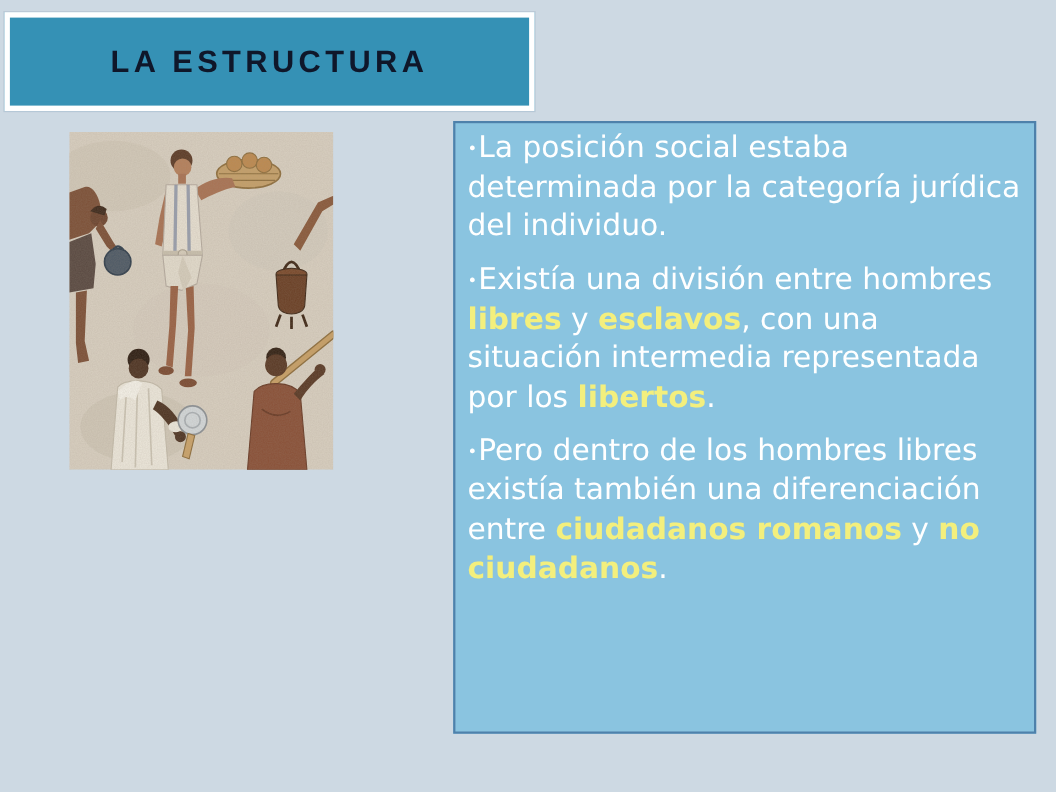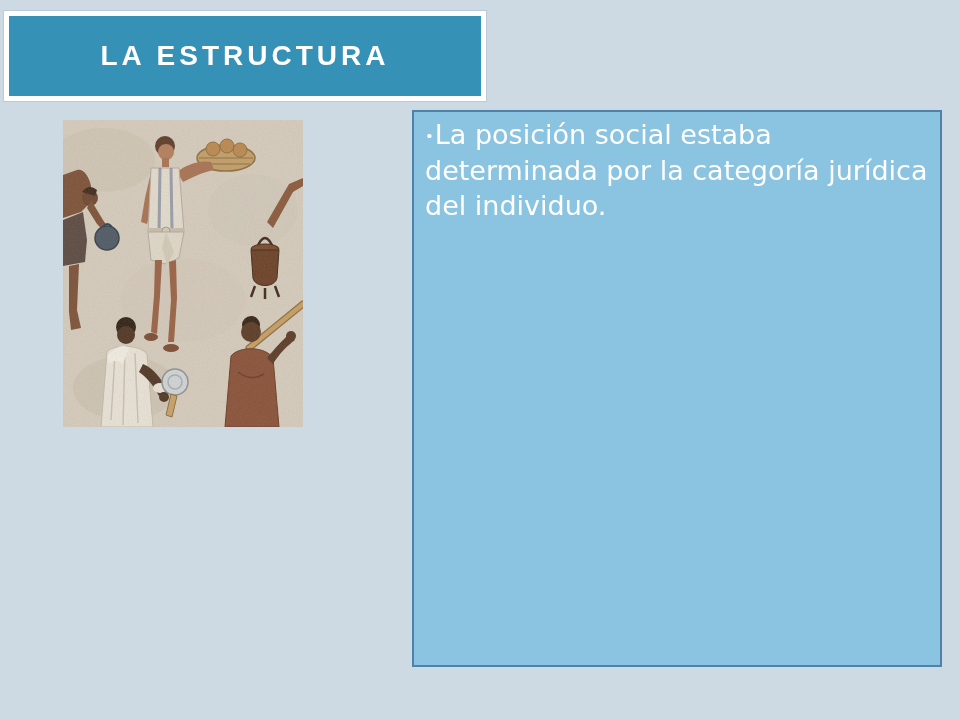--- a/index.html
+++ b/index.html
@@ -18,21 +18,21 @@
     box-sizing:border-box;
     box-shadow:0 0 0 1px #bcc9d6;
     display:flex;flex-direction:column;
     align-items:center;justify-content:center;
   }
   .title-line{
     font-family:"Liberation Sans", sans-serif;
     font-weight:bold;
     font-size:28px;line-height:1.22;
     letter-spacing:4px;
-    color:#ffffff;
+    color:#0f172a;
   }
   .mosaic{
     position:absolute;left:63px;top:120px;
     width:240px;height:307px;
     display:block;
   }
   .text-box{
     position:absolute;left:412px;top:110px;
     width:530px;height:557px;
     box-sizing:border-box;
@@ -138,17 +138,23 @@
 
     <rect width="240" height="307" filter="url(#grain)" opacity="0.5"></rect>
   </svg>
 
   <div class="text-box">
 
     <p>
       <span class="bullet">•</span><span>La posición social estaba determinada por la categoría jurídica del individuo.</span>
     </p>
 
+    <p>
+      <span class="bullet">•</span><span>Existía una división entre hombres </span><span class="hl">libres</span><span> y </span><span class="hl">esclavos</span><span>, con una situación intermedia representada por los </span><span class="hl">libertos</span><span>.</span>
+    </p>
 
+    <p>
+      <span class="bullet">•</span><span>Pero dentro de los hombres libres existía también una diferenciación entre </span><span class="hl">ciudadanos romanos</span><span> y </span><span class="hl">no ciudadanos</span><span>.</span>
+    </p>
 
 
   </div>
 </div>
 
 </body></html>

